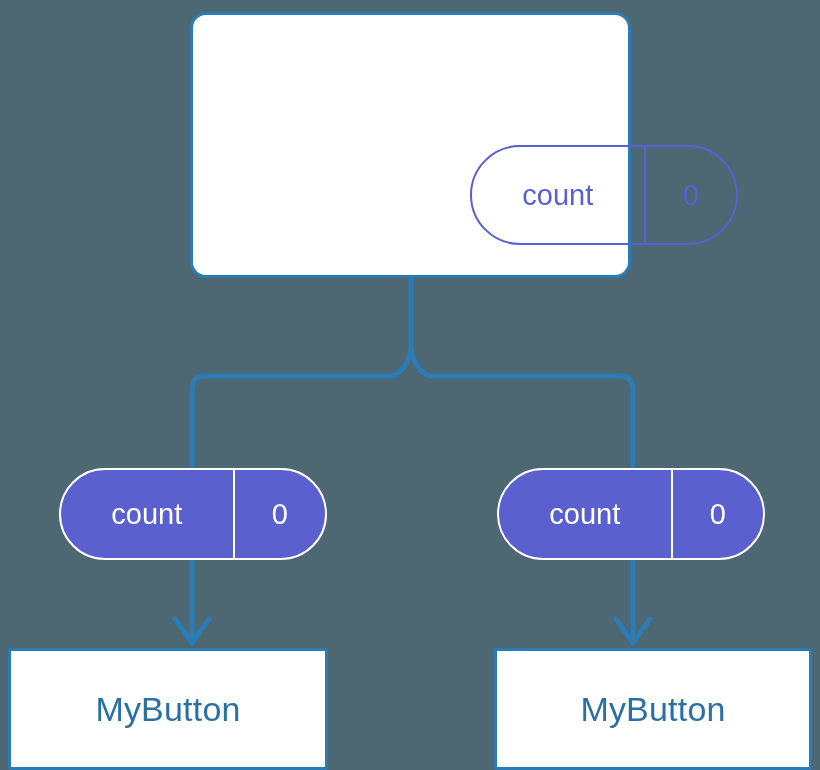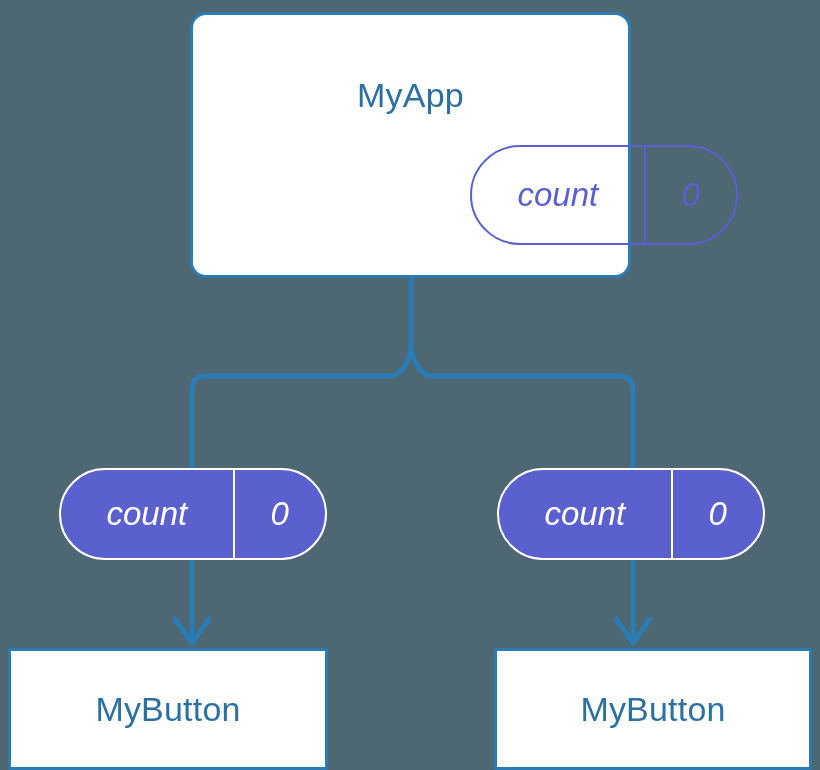--- a/index.html
+++ b/index.html
@@ -90,24 +90,23 @@
     align-items: stretch;
     box-sizing: border-box;
     border-radius: 999px;
     overflow: hidden;
   }
   .pill .pill-key,
   .pill .pill-val {
     display: flex;
     align-items: center;
     justify-content: center;
-    font-size: 33px;
+    font-size: 29px;
     font-weight: 400;
     box-sizing: border-box;
-    font-style: italic;
   }
   .pill .pill-key { flex: 0 0 65%; }
   .pill .pill-val { flex: 1 1 auto; }
 
   
   .pill.outline {
     border: 2px solid #5a5fd4;
     background: transparent;
   }
   .pill.outline .pill-key,
@@ -174,21 +173,20 @@
              L 633 470" fill="none" stroke="#2b7cb5" stroke-width="5" stroke-linecap="butt" stroke-linejoin="round"></path>
 
     <path d="M 192 560 L 192 643" fill="none" stroke="#2b7cb5" stroke-width="5" stroke-linecap="butt"></path>
     <path d="M 175 619 L 192 643 L 209 619" fill="none" stroke="#2b7cb5" stroke-width="5" stroke-linecap="round" stroke-linejoin="round"></path>
 
     <path d="M 633 560 L 633 643" fill="none" stroke="#2b7cb5" stroke-width="5" stroke-linecap="butt"></path>
     <path d="M 616 619 L 633 643 L 650 619" fill="none" stroke="#2b7cb5" stroke-width="5" stroke-linecap="round" stroke-linejoin="round"></path>
   </svg>
 
   <div id="app-box" class="comp-box">
-    <div id="app-title" class="comp-title">MyApp</div>
     <div id="app-pill" class="pill outline">
       <div class="pill-key">count</div>
       <div class="pill-val">0</div>
     </div>
   </div>
 
   <div id="pill-left" class="pill filled">
     <div class="pill-key">count</div>
     <div class="pill-val">0</div>
   </div>

